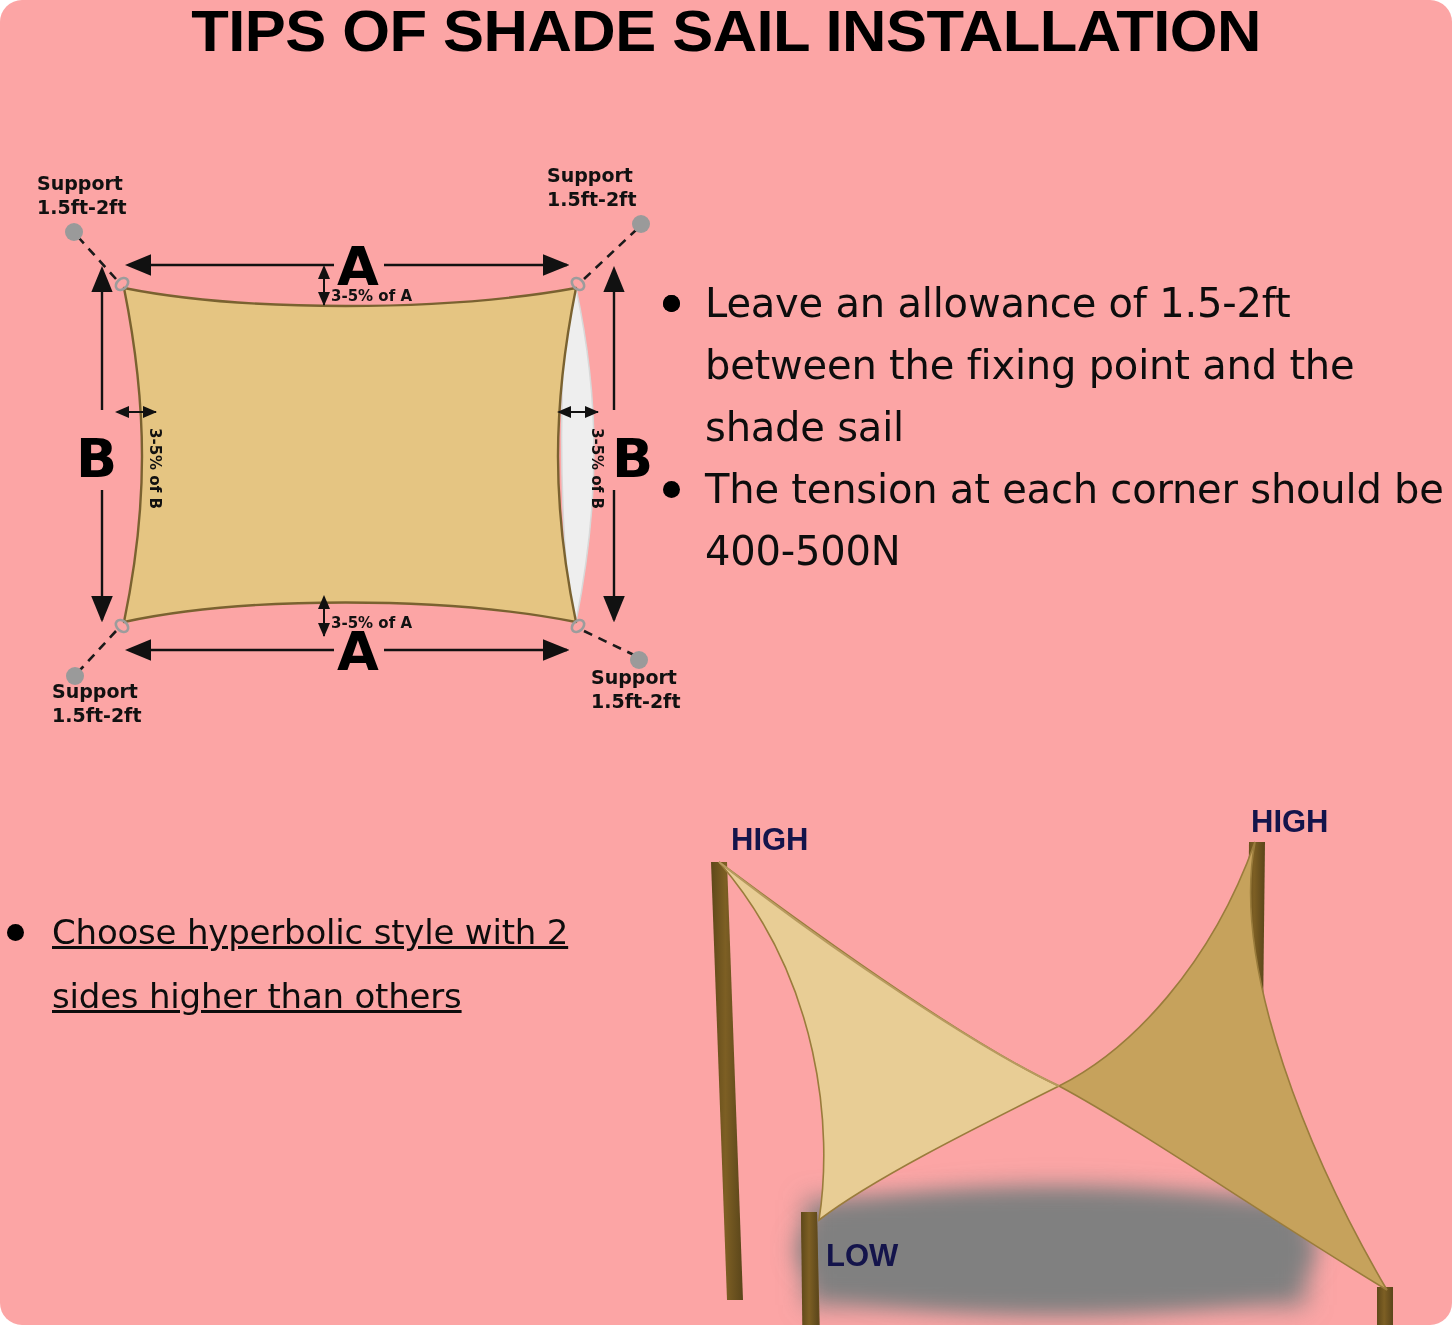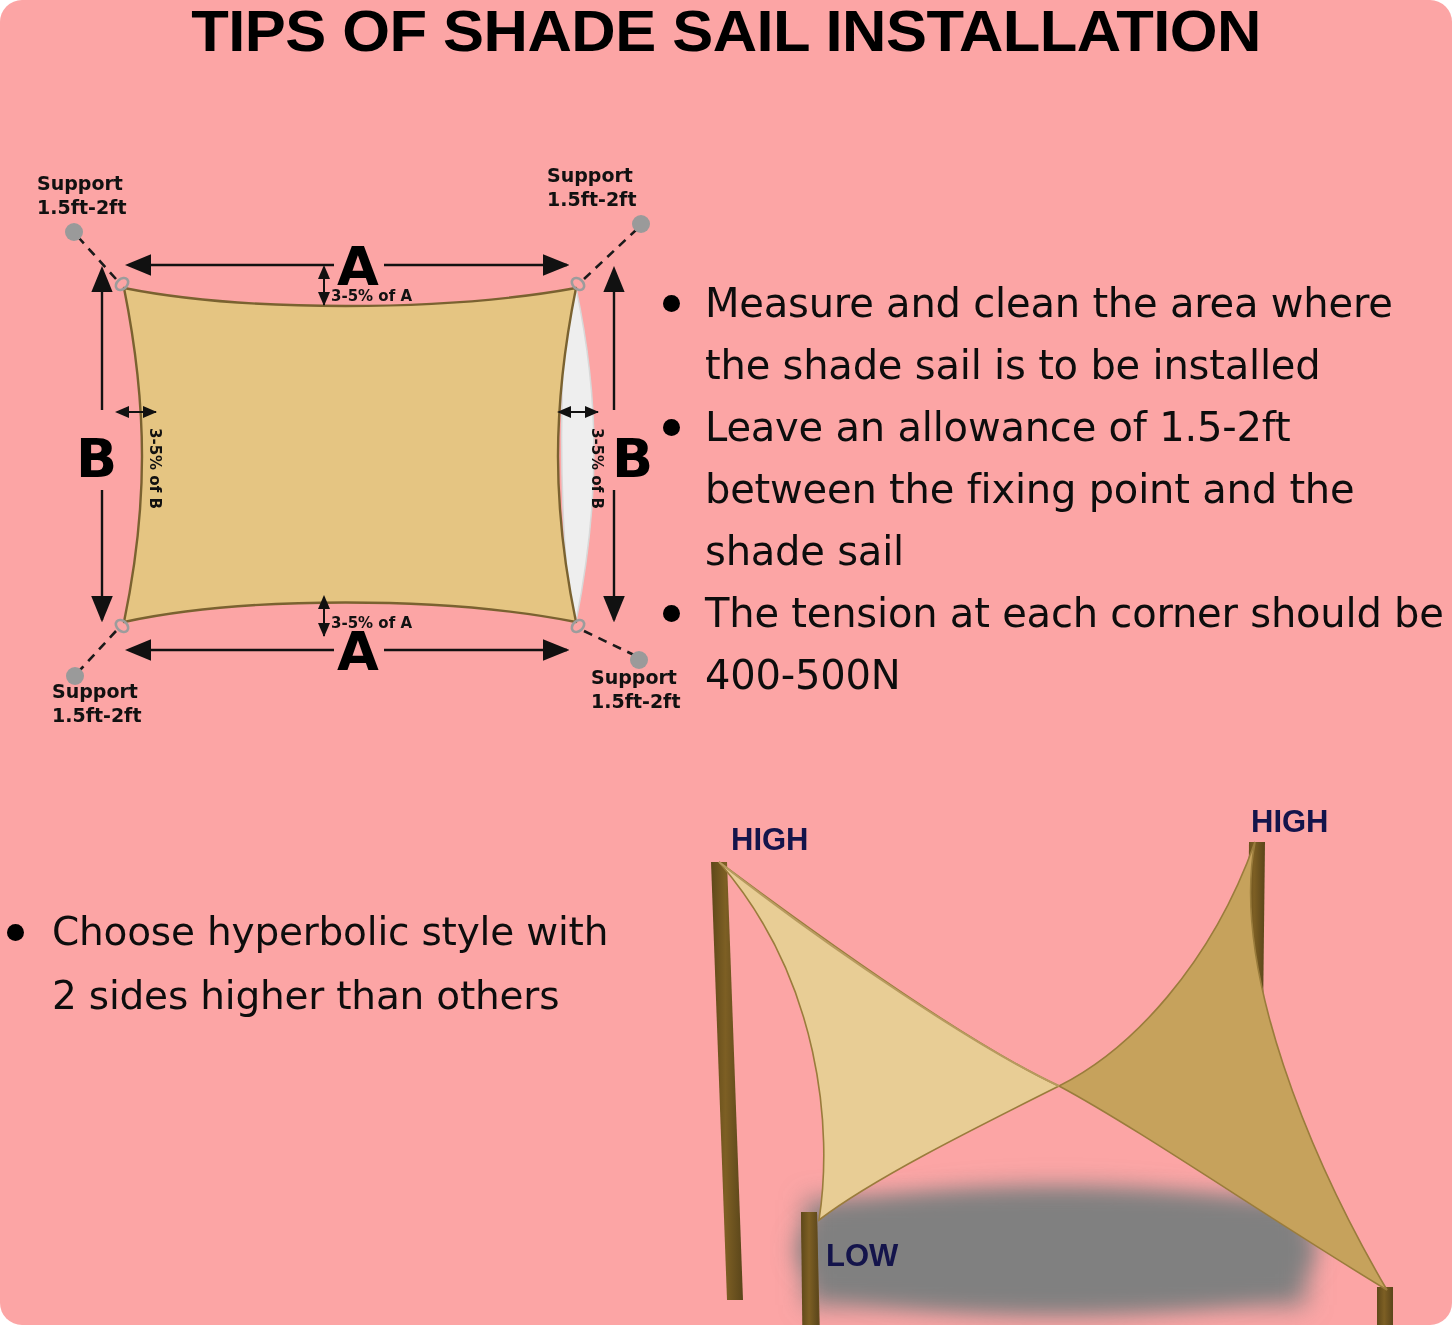--- a/index.html
+++ b/index.html
@@ -101,23 +101,24 @@
     letter-spacing: -0.2px;
   }
   #tips-right li .dot { top: 23px; }
 
   #tips-left {
     left: 2px;
     top: 900px;
     width: 625px;
   }
   #tips-left li {
-    font-size: 39px;
+    font-size: 34px;
     line-height: 64px;
     letter-spacing: -0.2px;
+    text-decoration: underline;
   }
   #tips-left li .dot { top: 24px; left: 5px; }
 
   
   #sail-3d {
     position: absolute;
     left: 671px;
     top: 800px;
     width: 764px;
     height: 525px;
@@ -237,21 +238,20 @@
       <g stroke="#111" stroke-width="2">
         <line x1="546" y1="252" x2="574" y2="252" marker-start="url(#arrSmStart)" marker-end="url(#arrSm)"></line>
       </g>
       <text class="pct-label" transform="translate(568,268) rotate(90)">3-5% of B</text>
     </svg>
   </div>
 
   <ul class="bullet-list" id="tips-right">
     <li>
       <span class="dot"></span>
-      <span>Measure and clean the area where the shade sail is to be installed</span>
     </li>
     <li>
       <span class="dot"></span>
       <span>Leave an allowance of 1.5-2ft between the fixing point and the shade sail</span>
     </li>
     <li>
       <span class="dot"></span>
       <span>The tension at each corner should be 400-500N</span>
     </li>
   </ul>

